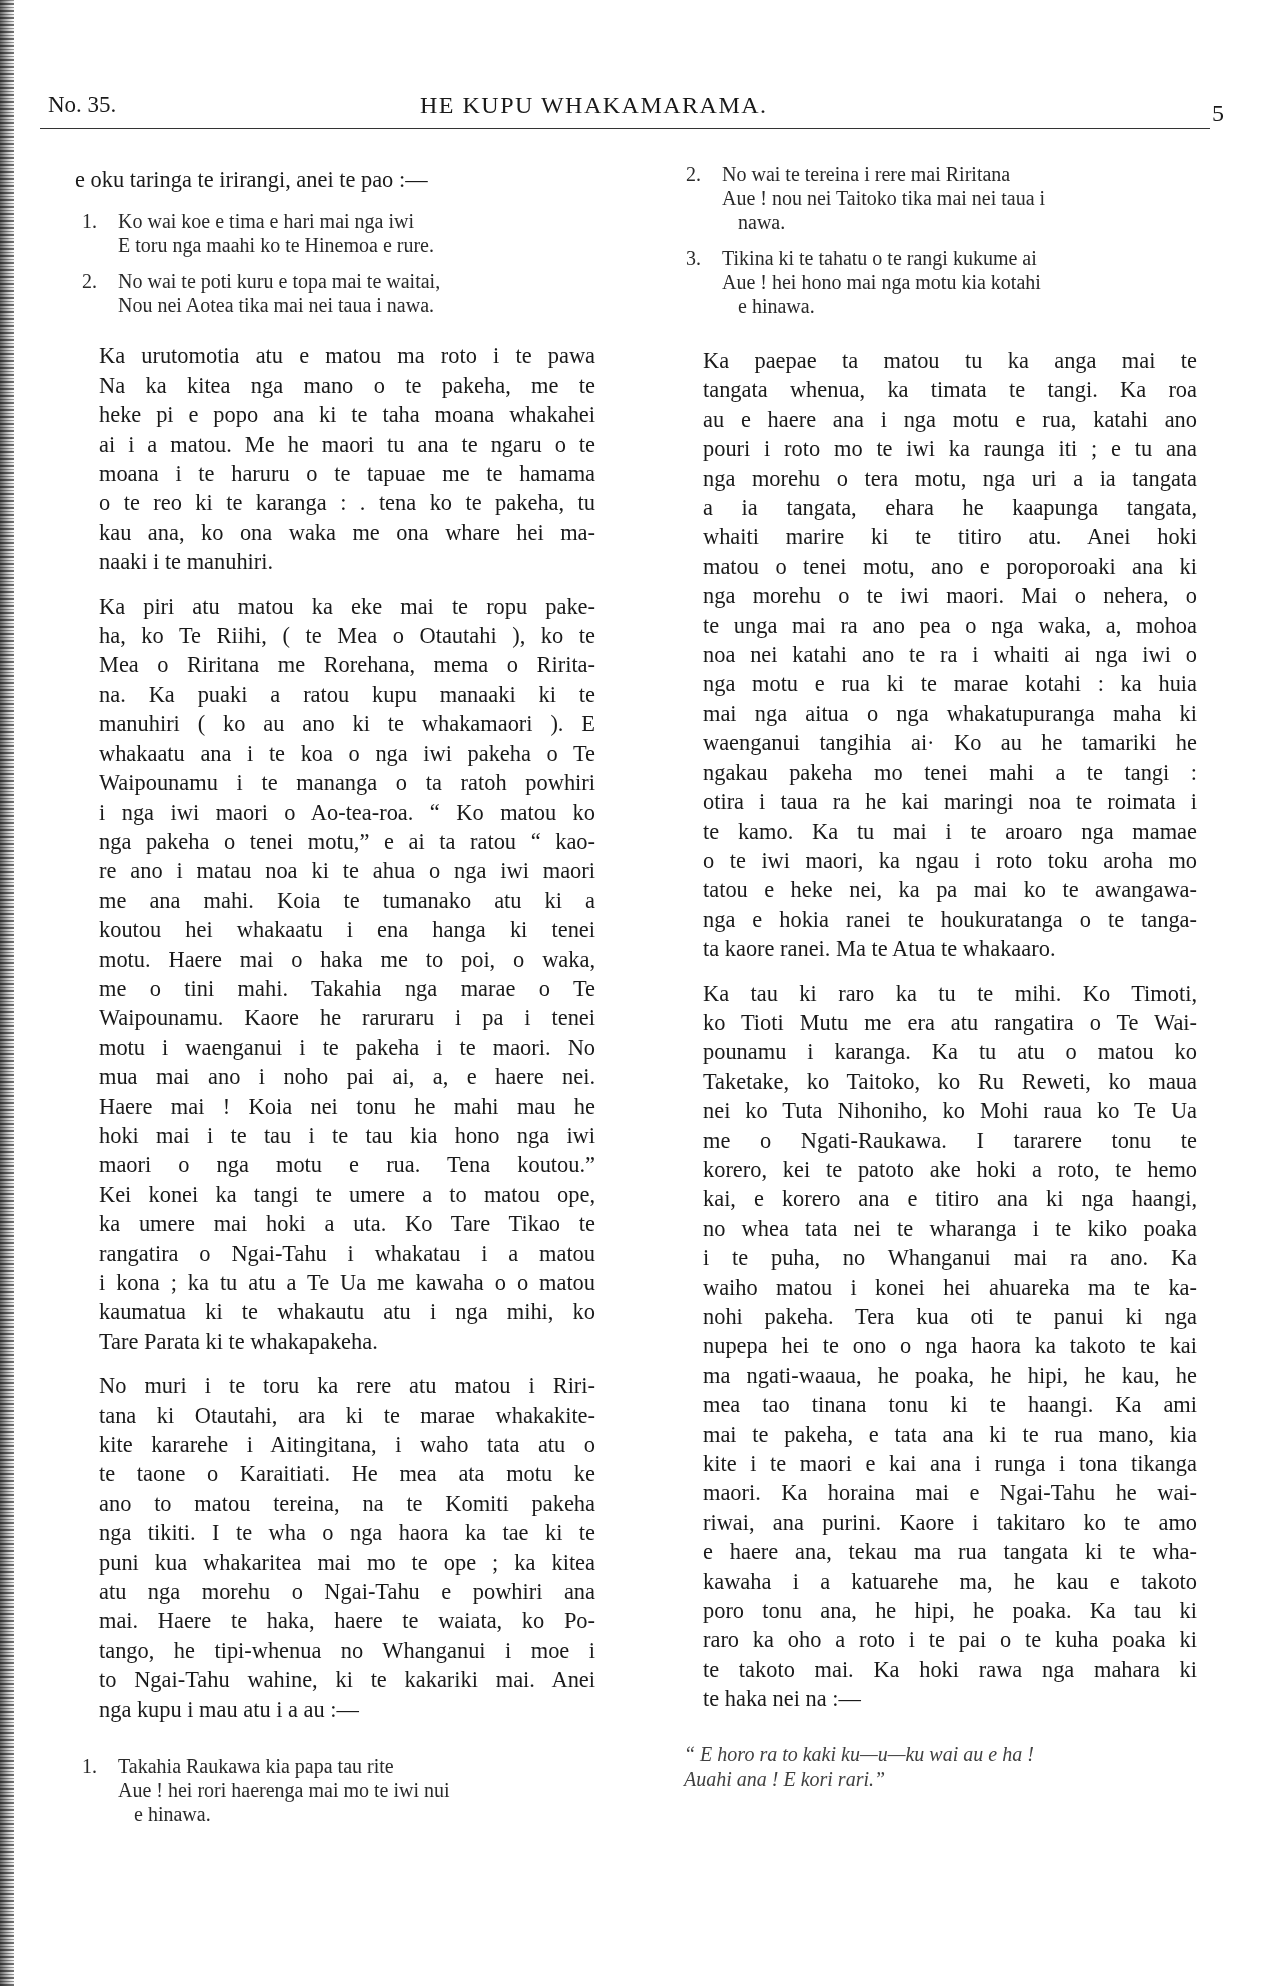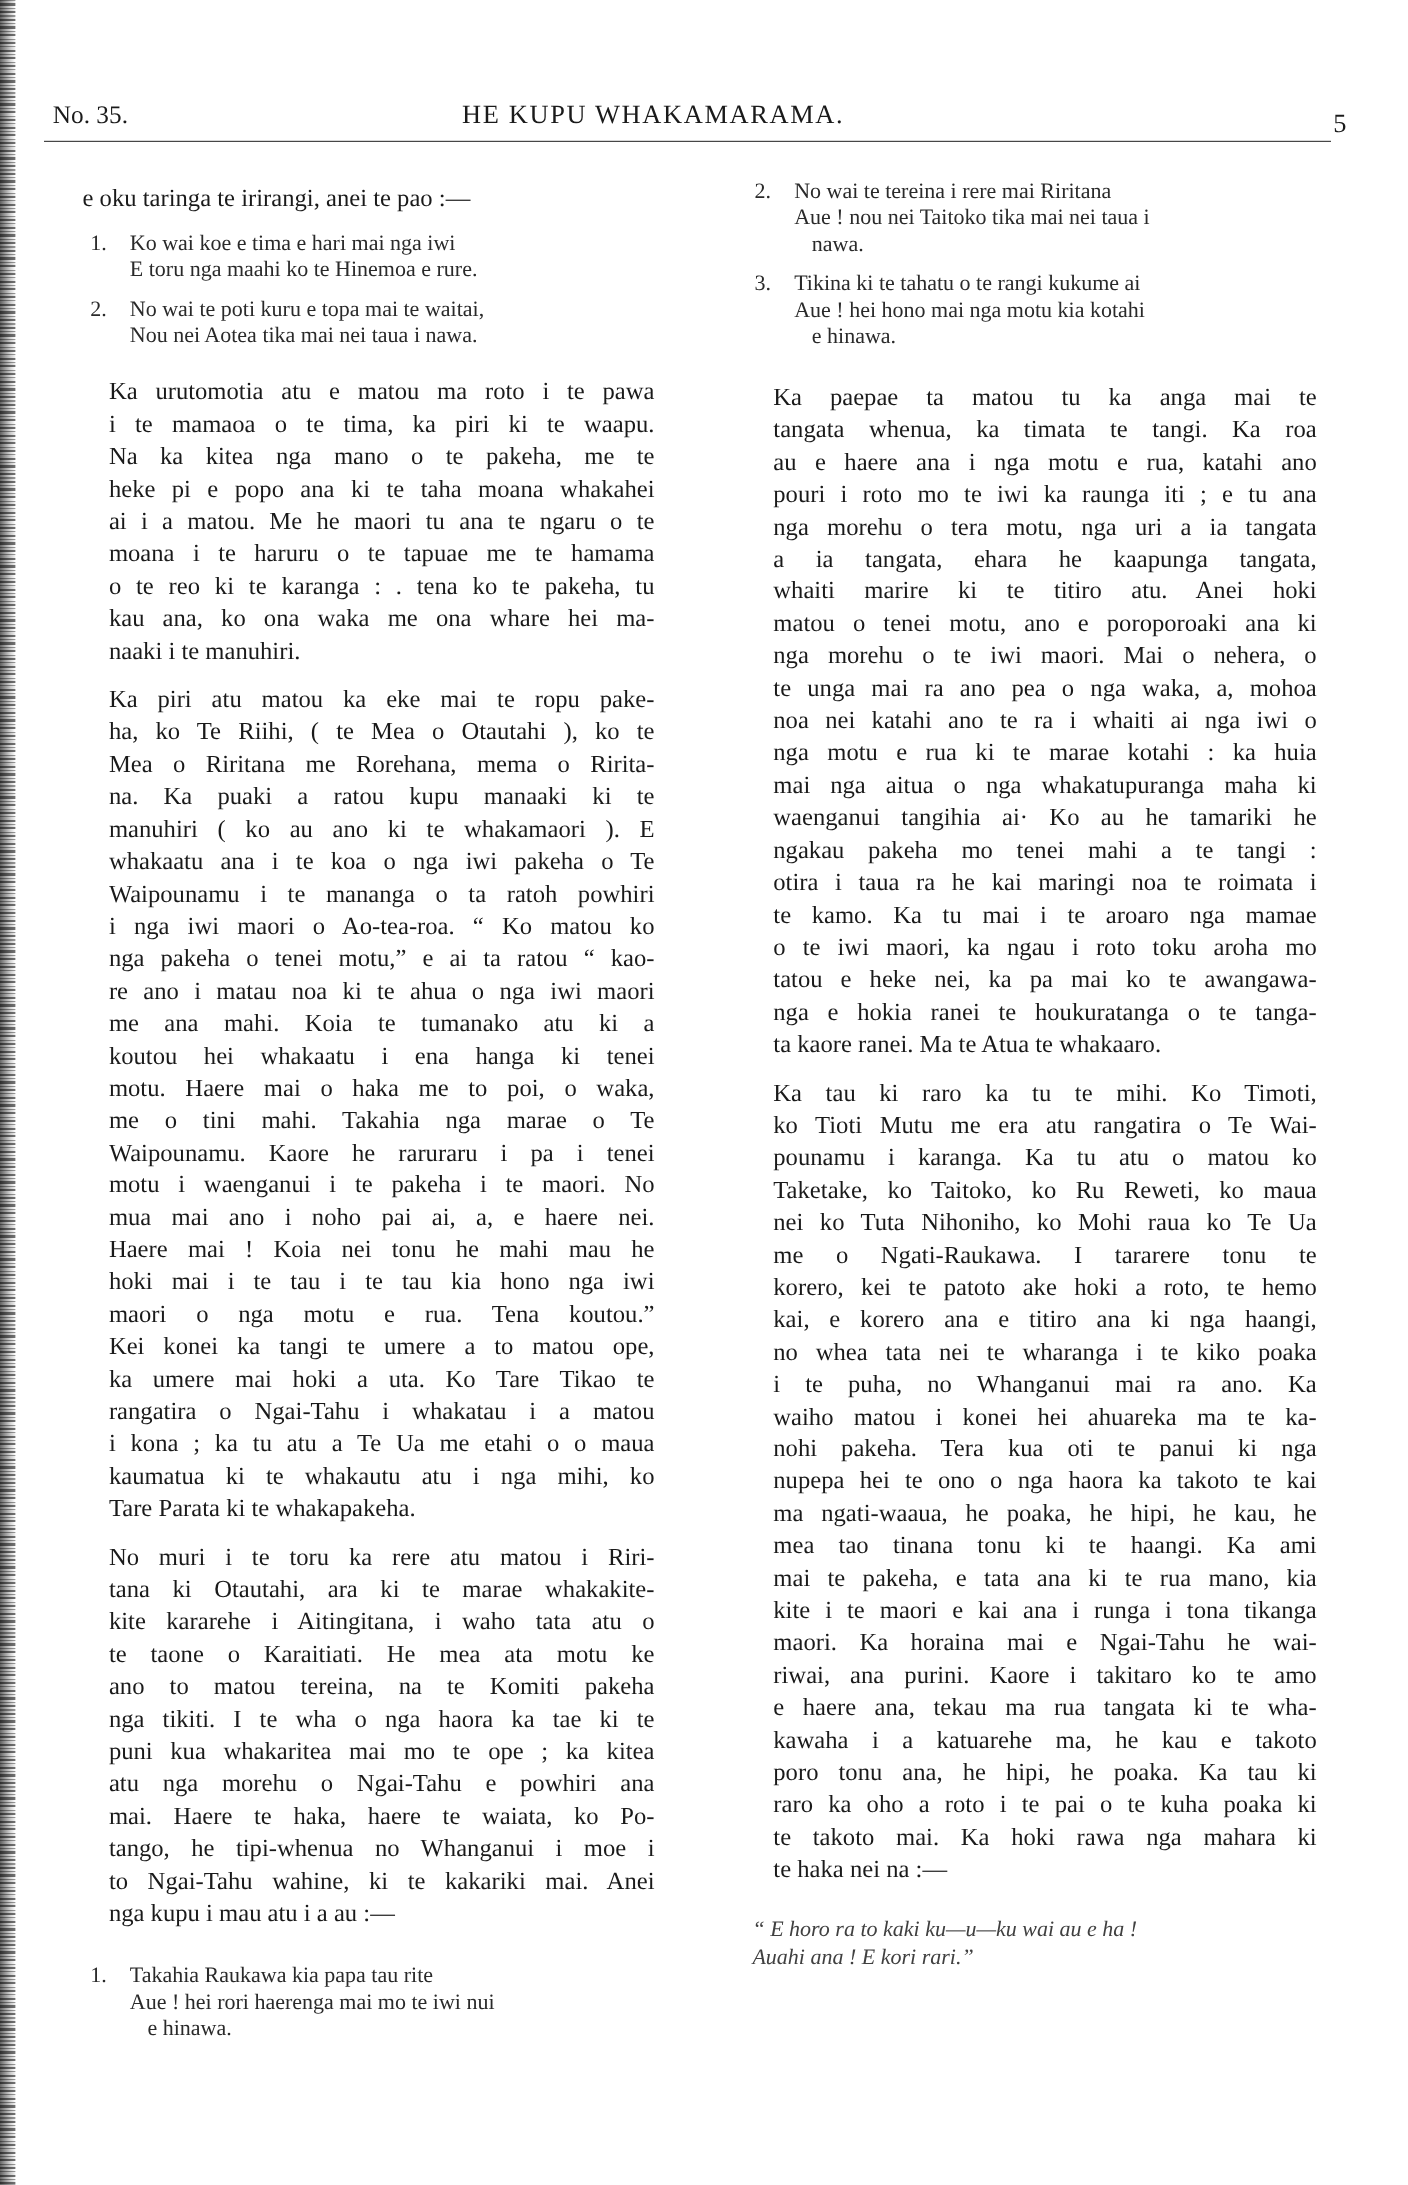--- a/index.html
+++ b/index.html
@@ -53,21 +53,20 @@
         <span class="vl">E toru nga maahi ko te Hinemoa e rure.</span>
       </div>
       <div class="stanza">
         <span class="num">2.</span>
         <span class="vl">No wai te poti kuru e topa mai te waitai,</span>
         <span class="vl">Nou nei Aotea tika mai nei taua i nawa.</span>
       </div>
     </div>
   <p id="lp1">
       <span class="ln">Ka urutomotia atu e matou ma roto i te pawa</span>
-      <span class="ln">i te mamaoa o te tima, ka piri ki te waapu.</span>
       <span class="ln">Na ka kitea nga mano o te pakeha, me te</span>
       <span class="ln">heke pi e popo ana ki te taha moana whakahei</span>
       <span class="ln">ai i a matou. Me he maori tu ana te ngaru o te</span>
       <span class="ln">moana i te haruru o te tapuae me te hamama</span>
       <span class="ln">o te reo ki te karanga : . tena ko te pakeha, tu</span>
       <span class="ln">kau ana, ko ona waka me ona whare hei ma-</span>
       <span class="ln last">naaki i te manuhiri.</span>
     </p>
   <p id="lp2">
       <span class="ln">Ka piri atu matou ka eke mai te ropu pake-</span>
@@ -86,21 +85,21 @@
       <span class="ln">me o tini mahi. Takahia nga marae o Te</span>
       <span class="ln">Waipounamu. Kaore he raruraru i pa i tenei</span>
       <span class="ln">motu i waenganui i te pakeha i te maori. No</span>
       <span class="ln">mua mai ano i noho pai ai, a, e haere nei.</span>
       <span class="ln">Haere mai ! Koia nei tonu he mahi mau he</span>
       <span class="ln">hoki mai i te tau i te tau kia hono nga iwi</span>
       <span class="ln">maori o nga motu e rua. Tena koutou.”</span>
       <span class="ln">Kei konei ka tangi te umere a to matou ope,</span>
       <span class="ln">ka umere mai hoki a uta. Ko Tare Tikao te</span>
       <span class="ln">rangatira o Ngai-Tahu i whakatau i a matou</span>
-      <span class="ln">i kona ; ka tu atu a Te Ua me etahi o o maua</span>
+      <span class="ln">i kona ; ka tu atu a Te Ua me kawaha o o matou</span>
       <span class="ln">kaumatua ki te whakautu atu i nga mihi, ko</span>
       <span class="ln last">Tare Parata ki te whakapakeha.</span>
     </p>
   <p id="lp3">
       <span class="ln">No muri i te toru ka rere atu matou i Riri-</span>
       <span class="ln">tana ki Otautahi, ara ki te marae whakakite-</span>
       <span class="ln">kite kararehe i Aitingitana, i waho tata atu o</span>
       <span class="ln">te taone o Karaitiati. He mea ata motu ke</span>
       <span class="ln">ano to matou tereina, na te Komiti pakeha</span>
       <span class="ln">nga tikiti. I te wha o nga haora ka tae ki te</span>

